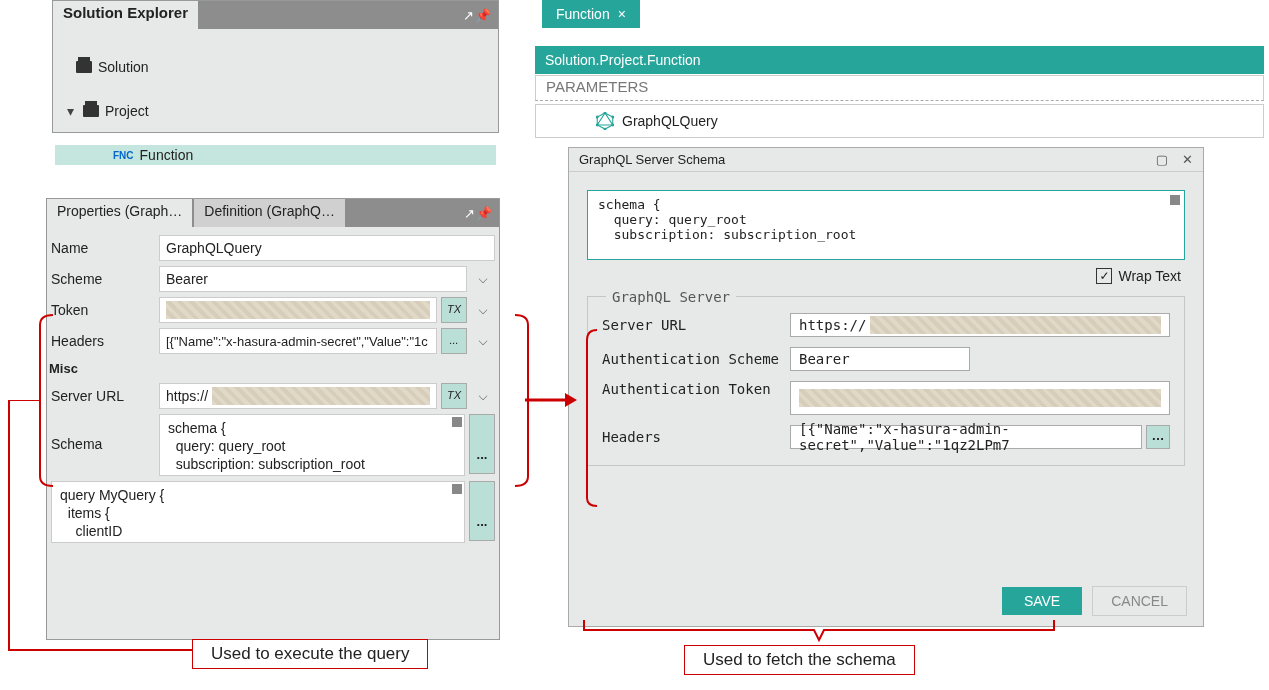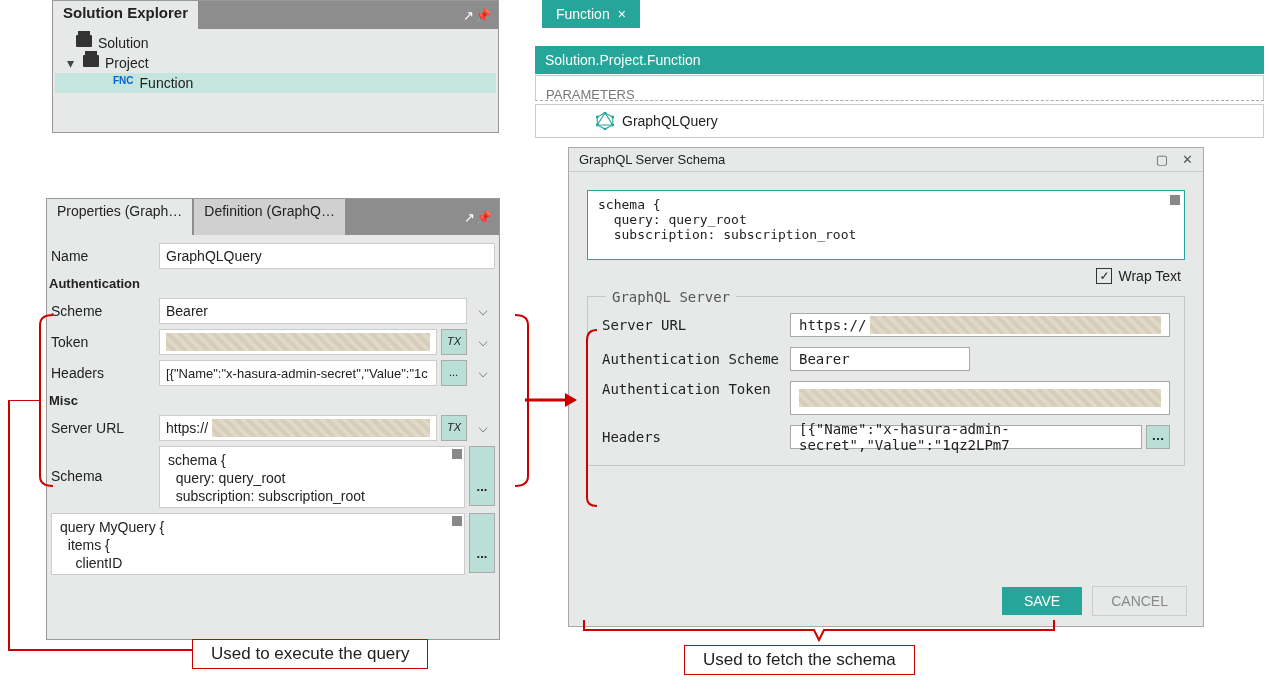--- a/index.html
+++ b/index.html
@@ -5,51 +5,51 @@
   * { box-sizing: border-box; margin: 0; padding: 0; }
   body { font-family: "Segoe UI", Tahoma, sans-serif; font-size: 13px; color: #222; width:1269px; height:690px; position:relative; background:#fff; }
 
   
   .solution-panel { position:absolute; left:52px; top:0; width:447px; height:133px; border:1px solid #999; background:#e7e9e9; }
   .sol-header { display:flex; background:#8d8d8d; height:28px; align-items:stretch; }
   .sol-title { background:#e7e9e9; padding:3px 10px; font-weight:600; font-size:15px; }
   .sol-spacer { flex:1; }
   .sol-ctrl { display:flex; gap:2px; align-items:center; color:#fff; padding:0 6px; }
   .tree { padding:4px 2px; font-size:14px; }
-  .tree-row { display:flex; align-items:flex-start; gap:6px; padding:2px 5px; }
+  .tree-row { display:flex; align-items:center; gap:6px; padding:2px 5px;margin-top:24px; }
   .tree-row.selected { background:#c5e6df; }
   .tree-row.child { padding-left:58px; }
   .tree-row.proj { padding-left:12px; }
   .caret { width:10px; color:#444; }
   .icon-sol { width:16px; height:12px; background:#333; display:inline-block; border-radius:1px; position:relative;}
   .icon-sol:before { content:""; position:absolute; top:-4px; left:2px; width:12px; height:4px; background:#333;}
   .fnc { color:#0066cc; font-weight:700; font-size:10px; }
 
   .props-panel { position:absolute; left:46px; top:198px; width:454px; height:442px; border:1px solid #999; background:#e7e9e9; }
-  .tabs-row { display:flex; background:#8d8d8d; height:36px; }
+  .tabs-row { display:flex; background:#8d8d8d; height:28px; }
   .tab { background:#e7e9e9; padding:4px 10px; font-size:14px; font-weight:500; margin-right:2px; }
   .tab.inactive { background:#d0d0d0; }
   .prop-body { padding:6px 0; display:flex; flex-direction:column; gap:1px; }
   .prop-row { display:flex; align-items:center; padding:2px 4px; min-height:30px; gap:4px; }
   .prop-label { width:104px; font-size:14px; }
   .prop-input { flex:1; background:#fff; border:1px solid #ccc; padding:3px 6px; font-size:14px; height:26px; display:flex; align-items:center; }
   .section-hdr { font-weight:700; padding:4px 2px; font-size:13px;}
   .mini-btn { width:26px; height:26px; border:1px solid #aaa; background:#fff; text-align:center; font-size:11px; line-height:22px;font-style:italic; }
   .mini-btn.teal-b { background:#b9dfd6; }
   .drop { width:24px; text-align:center; font-size:12px; color:#555; }
   .multiline-box { flex:1; background:#fff; border:1px solid #ccc; padding:4px 8px; font-size:14px; height:62px; line-height:18px; white-space:pre; position:relative;}
   .scrollblock { position:absolute; right:2px; top:2px; width:10px; height:10px; background:#888;}
   .side-ellipsis { width:26px; height:60px; background:#b9dfd6; border:1px solid #aaa; text-align:center; padding-top:32px; font-weight:700;}
   .redacted { background: repeating-linear-gradient(45deg,#e1d9c8,#e1d9c8 4px,#d6cebb 4px,#d6cebb 8px); height:18px; flex:1; }
 
   
   .func-tab { position:absolute; left:542px; top:0; height:28px; background:#26a69a; color:#fff; padding:4px 14px; font-size:14px; display:flex; align-items:center; gap:8px;}
   .func-close { font-size:14px; }
   .func-bread { position:absolute; left:535px; top:46px; right:5px; height:28px; background:#26a69a; color:#fff; padding:4px 10px; font-size:14px; display:flex; align-items:center;}
-  .params-bar { position:absolute; left:535px; top:75px; right:5px; height:26px; border:1px solid #ccc; border-bottom:1px dashed #aaa; padding:11px 10px; color:#777; font-size:13px;}
+  .params-bar { position:absolute; left:535px; top:75px; right:5px; height:26px; border:1px solid #ccc; border-bottom:1px dashed #aaa; padding:2px 10px; color:#777; font-size:15px;}
   .graphql-obj { position:absolute; left:535px; top:104px; right:5px; height:34px; border:1px solid #ccc; padding:6px 60px; font-size:14px; display:flex; align-items:center; gap:8px;}
   .gql-icon { width:18px; height:18px; position:relative; }
   .gql-icon svg { width:18px; height:18px; }
 
   .dialog { position:absolute; left:568px; top:147px; width:636px; height:480px; background:#e7e9e9; border:1px solid #aaa; display:flex; flex-direction:column; }
   .dlg-title { display:flex; justify-content:space-between; align-items:center; padding:4px 10px; font-size:13px; border-bottom:1px solid #ccc;}
   .dlg-ctrls { display:flex; gap:14px; color:#555; font-size:13px;}
   .dlg-main { flex:1; padding:18px 18px 6px 18px; background:#e7e9e9; }
   .schema-text { width:100%; height:70px; border:1px solid #26a69a; background:#fff; padding:6px 10px; font-family:"Consolas",monospace; font-size:13px; white-space:pre; position:relative;}
   .wrap-row { display:flex; justify-content:flex-end; align-items:center; gap:6px; padding:8px 4px; font-size:14px;}
@@ -110,21 +110,20 @@
       <span>↗</span>
       <span>📌</span>
     </div>
   </div>
   <div class="prop-body">
     <div class="prop-row">
       <div class="prop-label">Name</div>
       <div class="prop-input">GraphQLQuery</div>
     </div>
 
-    <div class="section-hdr">Authentication</div>
 
     <div class="prop-row">
       <div class="prop-label">Scheme</div>
       <div class="prop-input">Bearer</div>
       <div class="drop">⌵</div>
     </div>
 
     <div class="prop-row">
       <div class="prop-label">Token</div>
       <div class="prop-input">

